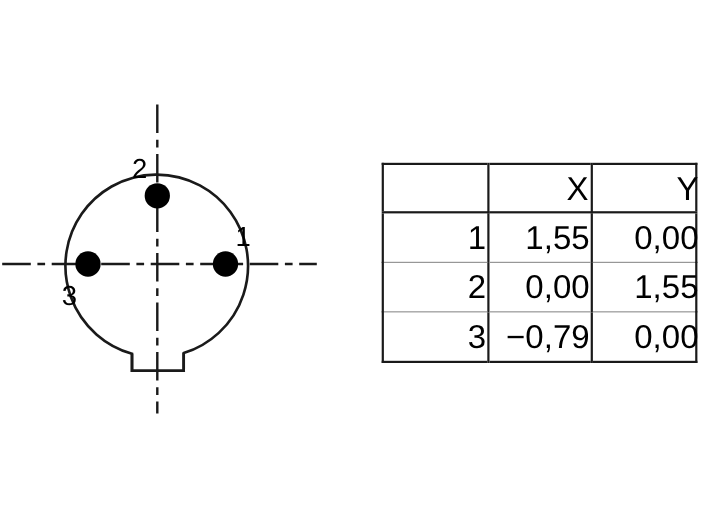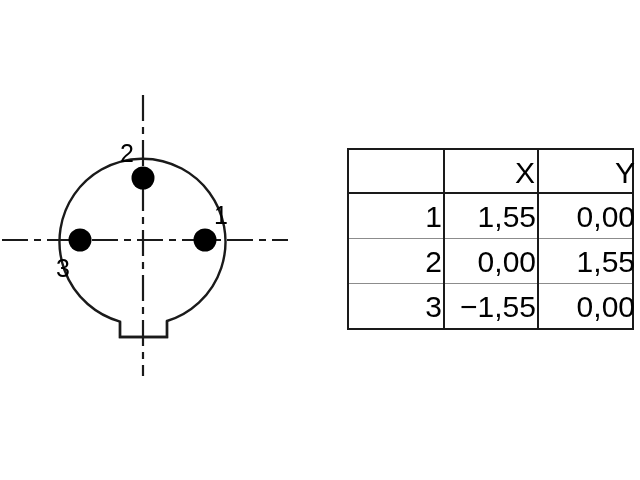--- a/index.html
+++ b/index.html
@@ -154,21 +154,21 @@
         <td class="col-y">
           <span class="cell-inner">1,55</span>
         </td>
       </tr>
 
       <tr class="data-row">
         <td class="col-idx sep-v-idx">
           <span class="cell-inner">3</span>
         </td>
         <td class="col-x sep-v-x">
-          <span class="cell-inner">−1,55</span>
+          <span class="cell-inner">−0,79</span>
         </td>
         <td class="col-y">
           <span class="cell-inner">0,00</span>
         </td>
       </tr>
     </tbody>
   </table>
 
 </div>
 

